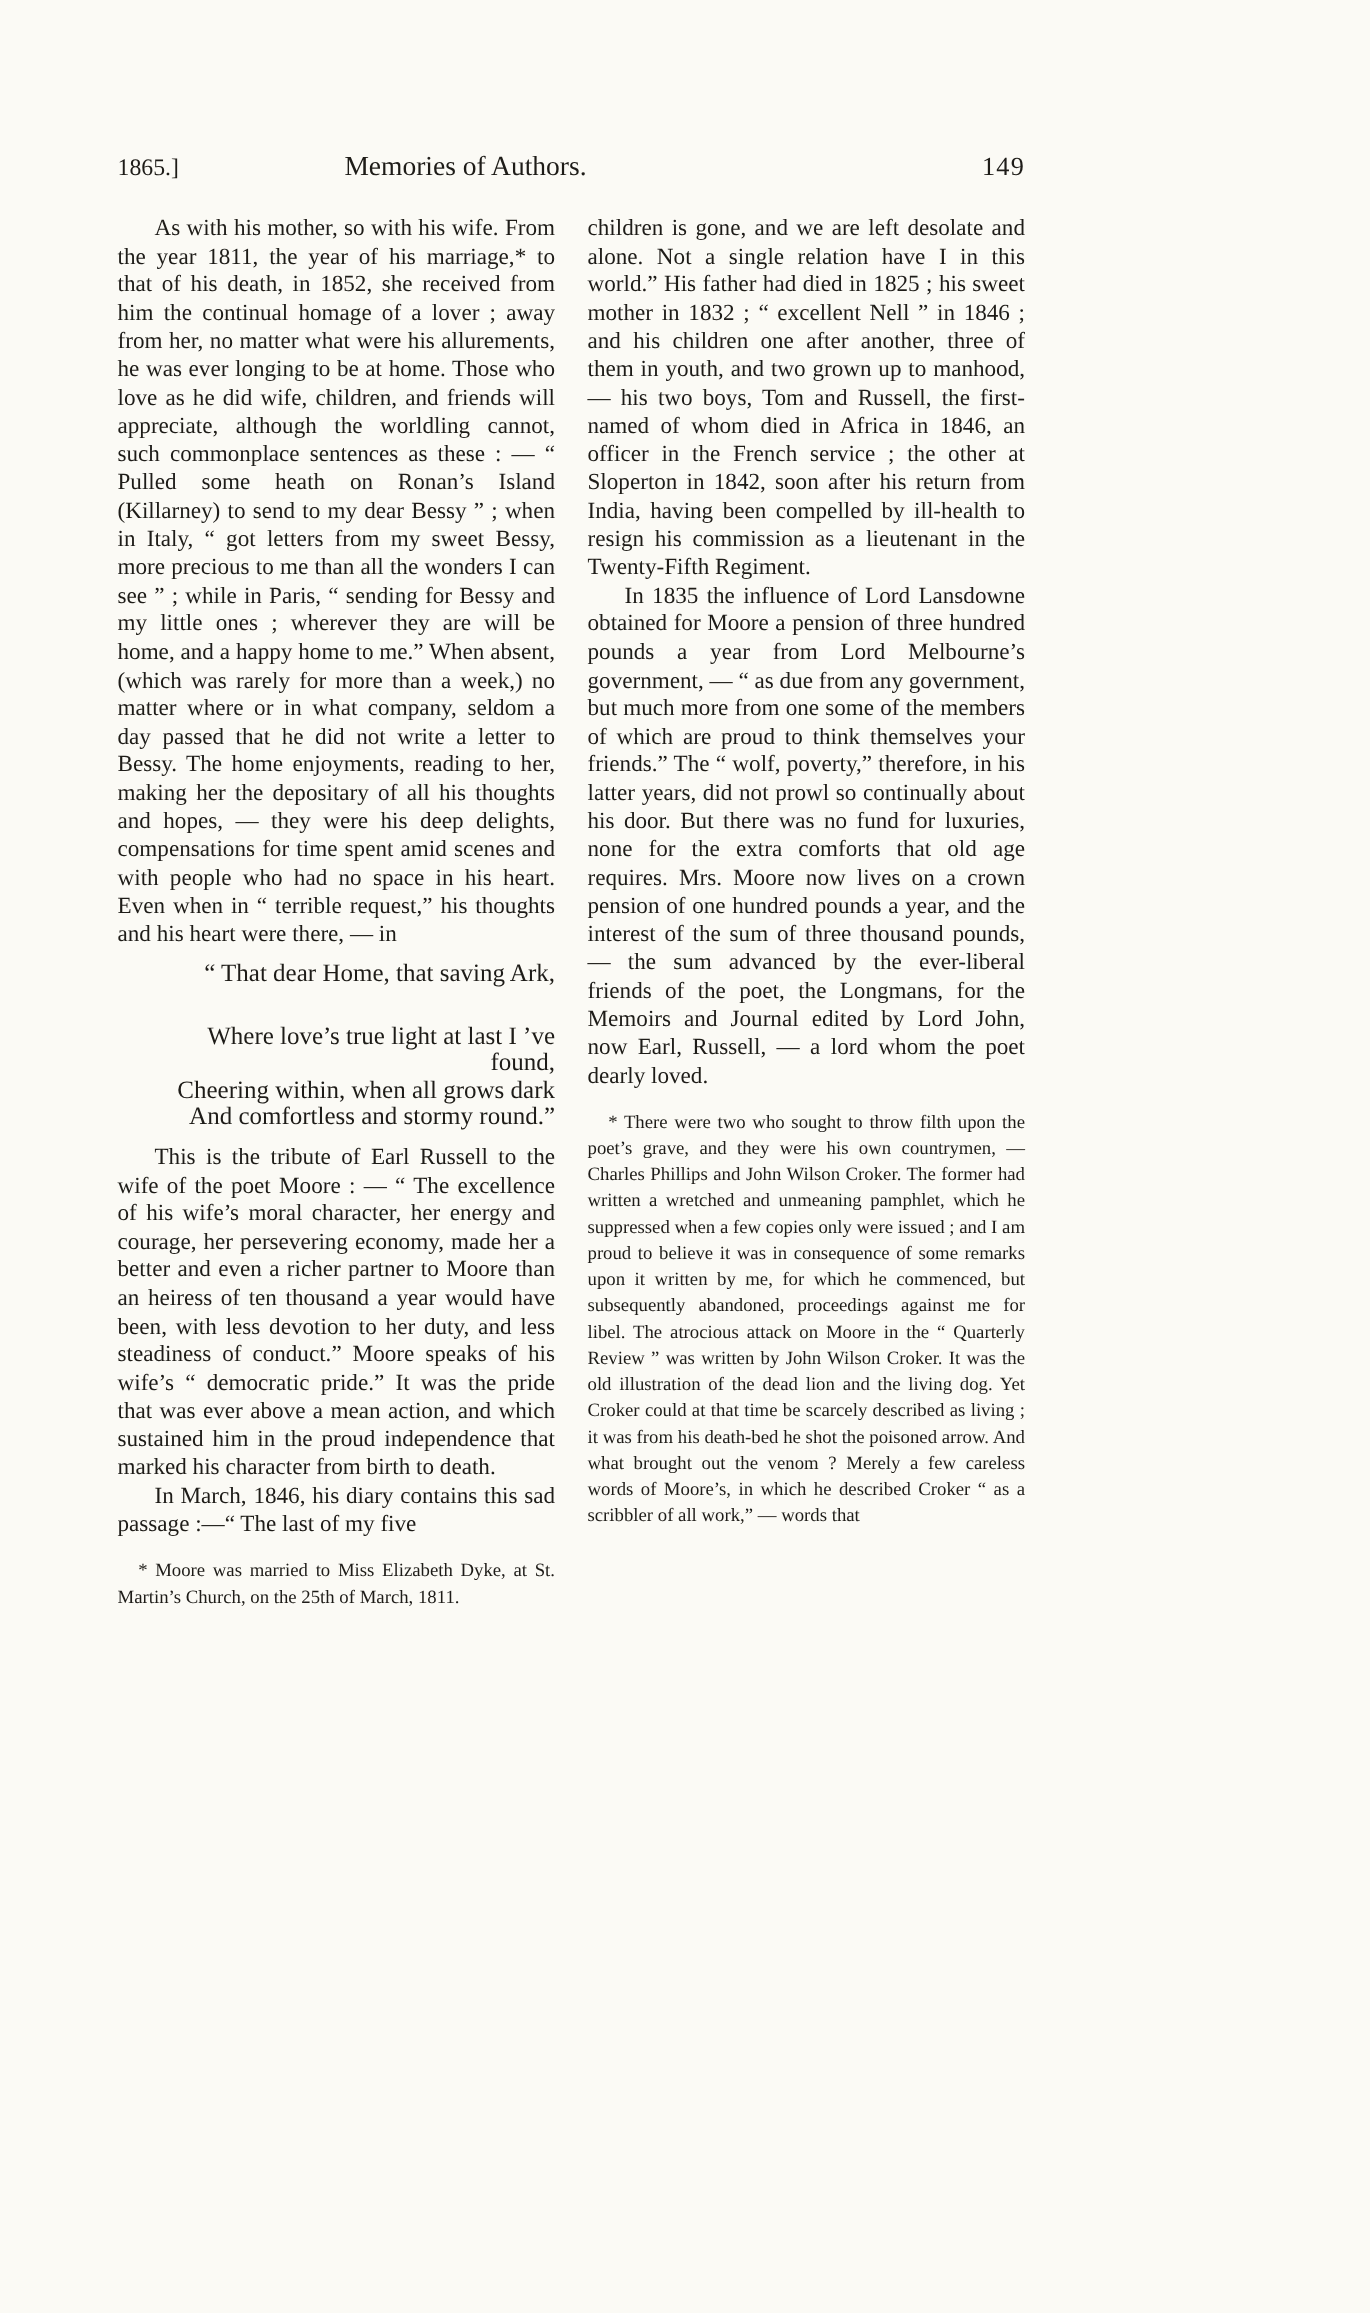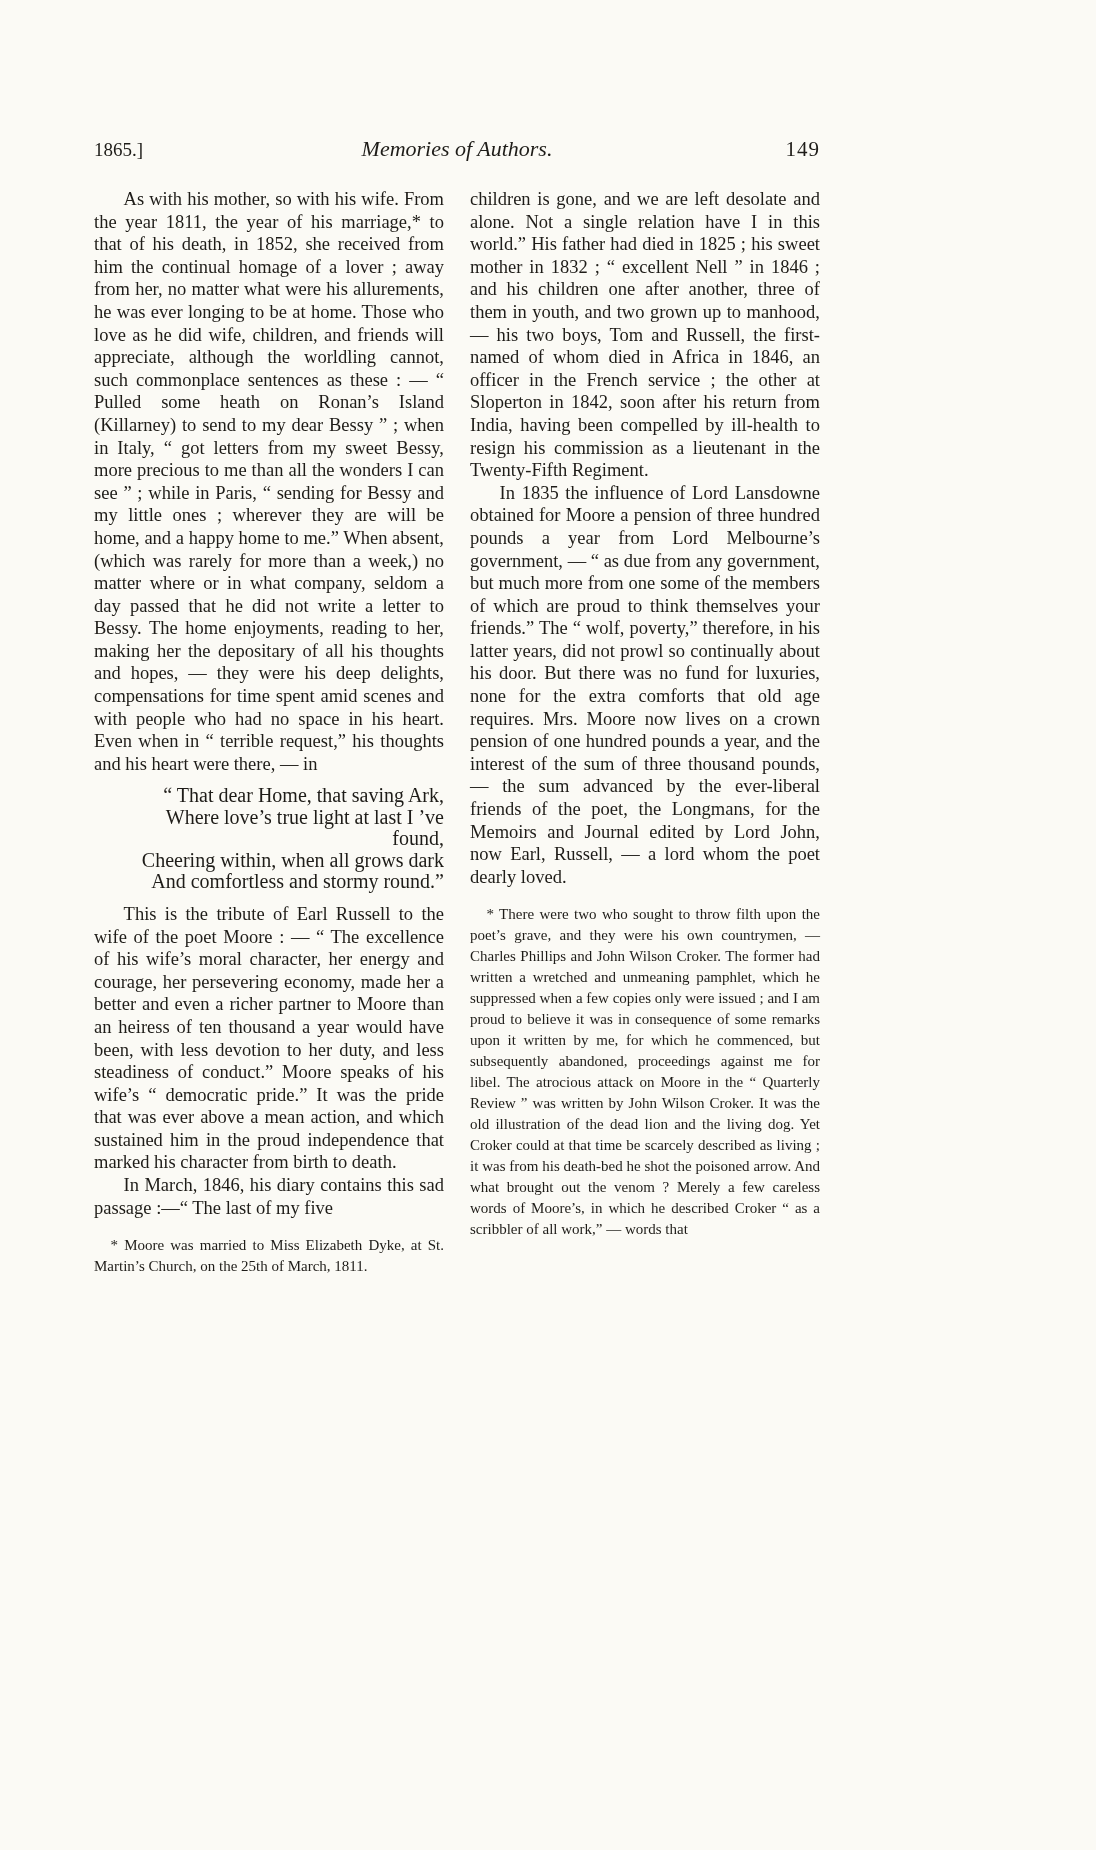--- a/index.html
+++ b/index.html
@@ -12,31 +12,31 @@
   .page {
     position: relative;
     width: 1096px;
     height: 1850px;
     background: #fbfaf5;
     overflow: hidden;
   }
   .content {
     position: absolute;
     left: 94px;
-    top: 136px;
+    top: 120px;
     width: 726px;
   }
   .header {
     display: flex;
     align-items: baseline;
     font-size: 19px;
     margin-bottom: 26px;
   }
   .header .h-left  { flex: 1; text-align: left; }
-  .header .h-center{ flex: 2; text-align: center; font-style: italic; font-size: 22px; }
+  .header .h-center{ flex: 2; text-align: left; font-size: 22px; }
   .header .h-right { flex: 1; text-align: right; font-size: 21px; letter-spacing: 1px; }
   .columns {
     display: flex;
     gap: 26px;
   }
   .col {
     width: 350px;
     font-size: 18.5px;
     line-height: 22.6px;
     text-align: justify;
@@ -48,21 +48,21 @@
   }
   .col p.indent { text-indent: 1.6em; }
   .poem {
     margin: 10px 0 10px 16px;
     font-size: 20px;
     line-height: 21.5px;
     text-align: right;
   }
   .poem .poem-line { display: block; }
   .poem .pl-1 { margin-left: 0; }
-  .poem .pl-2 { margin-left: 22px; }
+  .poem .pl-2 { margin-left: 22px; margin-top: 28px; }
   .poem .pl-3 { margin-left: 10px; }
   .poem .pl-4 { margin-left: 22px; }
   .footnote {
     margin-top: 16px;
     font-size: 15px;
     line-height: 21px;
     text-align: justify;
     text-indent: 1.1em;
     hyphens: auto;
   }

